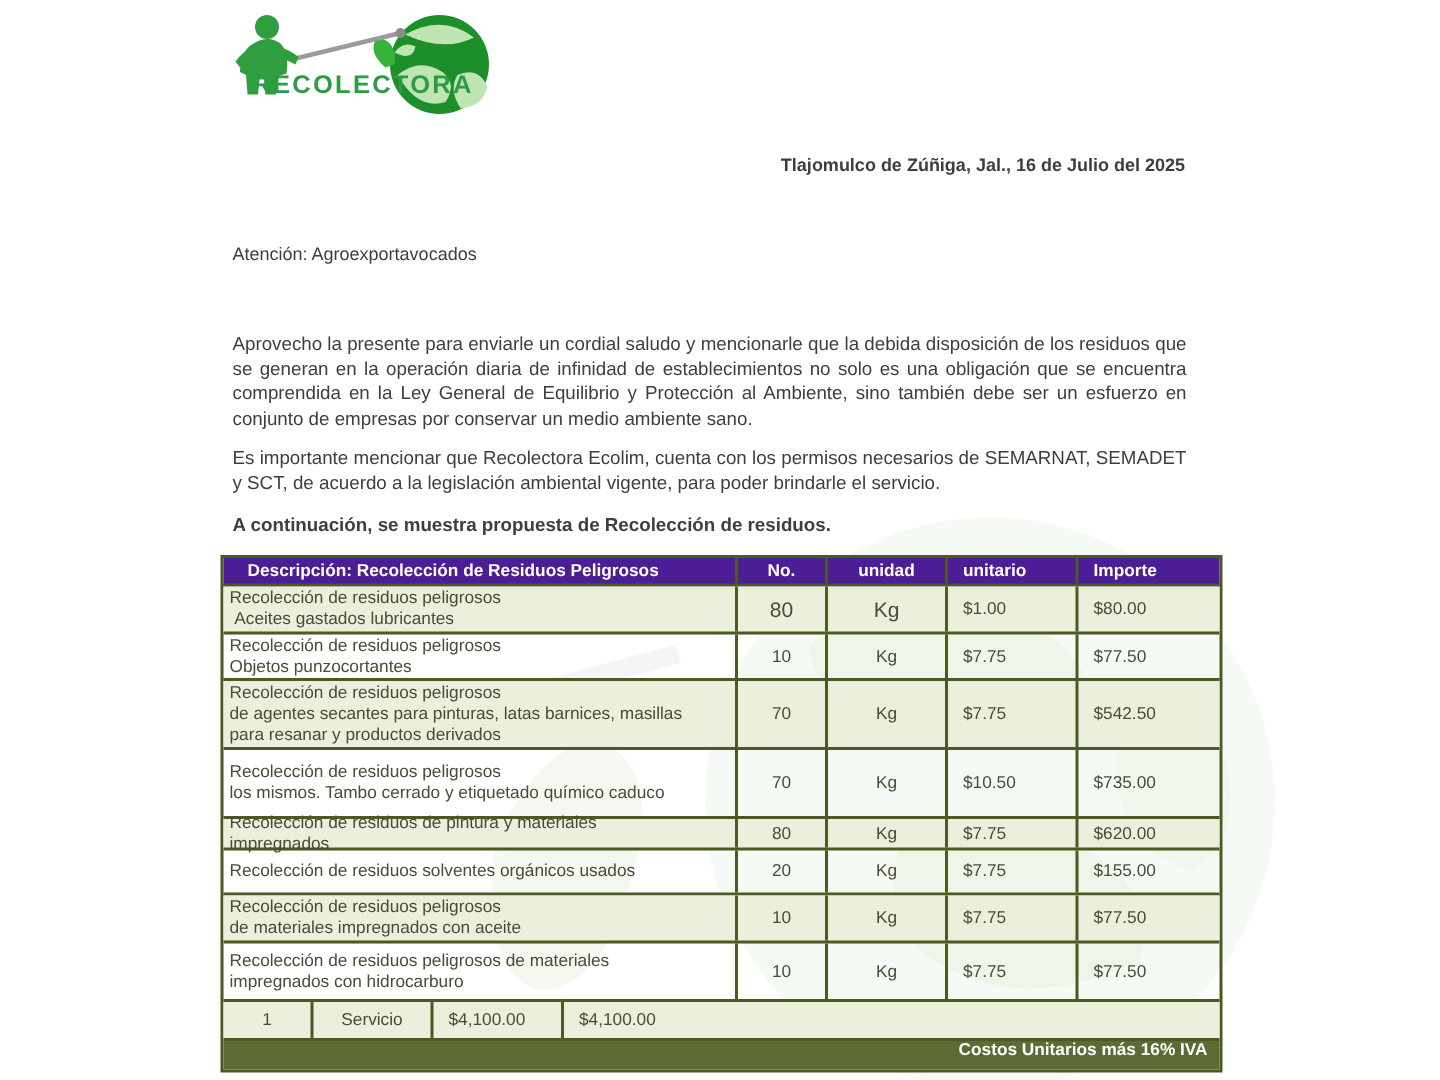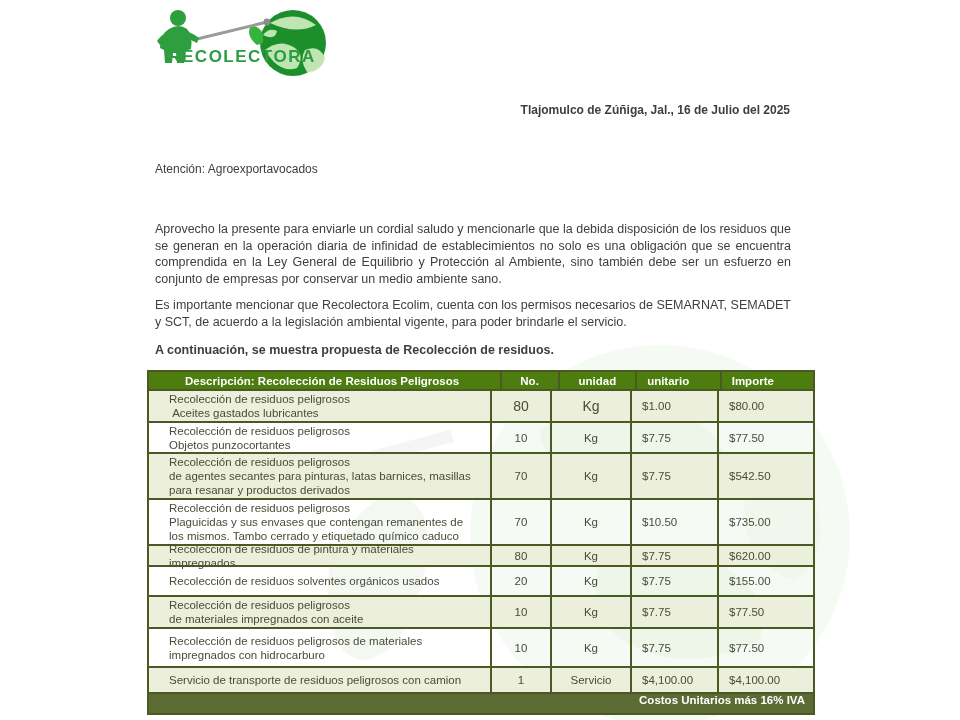--- a/index.html
+++ b/index.html
@@ -26,27 +26,27 @@
   .para{left:155px;width:636px;font-size:12.5px;line-height:16.6px;
     text-align:justify;color:#3b3e42;z-index:2;}
   .p1{top:221px;}
   .p2{top:297px;}
   .intro{top:343px;left:155px;font-size:12.5px;font-weight:bold;color:#3b3e42;z-index:2;}
 
   
   .doc-table{left:147px;top:370px;width:668px;z-index:1;
     border:2px solid #4b5a23;box-sizing:border-box;background:transparent;}
   .t-row{display:flex;box-sizing:border-box;border-bottom:2px solid #4b5a23;}
-  .t-header{height:19px;background:#4d7c0f;color:#ffffff;font-weight:bold;font-size:11.5px;padding-left:20px;}
+  .t-header{height:19px;background:#4c1d95;color:#ffffff;font-weight:bold;font-size:11.5px;}
   .t-footer{height:19px;background:#5c6b33;color:#ffffff;font-weight:bold;font-size:11.5px;
     display:flex;align-items:flex-start;justify-content:flex-end;padding-right:8px;
     box-sizing:border-box;border-bottom:none;}
   .cell{box-sizing:border-box;border-right:2px solid #4b5a23;display:flex;
     flex-direction:column;justify-content:center;font-size:11.5px;color:#484c38;}
-  .c-desc{width:343px;align-items:flex-start;padding-left:20px;line-height:14px;}
+  .c-desc{width:343px;align-items:flex-start;padding-left:4px;line-height:14px;}
   .c-no{width:60px;align-items:center;}
   .c-unidad{width:80px;align-items:center;}
   .c-unitario{width:87px;align-items:flex-start;padding-left:10px;}
   .c-importe{width:94px;align-items:flex-start;padding-left:10px;border-right:none;}
   .t-header .cell{background:transparent;color:#ffffff;justify-content:center;border-color:#4b5a23;}
   .t-header .c-desc{padding-left:16px;}
   .striped{background:#ebefdb;}
   .desc-line{white-space:pre-wrap;}
   .big-unit{font-size:14px;}
 </style>
@@ -134,21 +134,20 @@
             <div class="desc-line">para resanar y productos derivados</div>
           </div>
           <div class="cell c-no">70</div>
           <div class="cell c-unidad">Kg</div>
           <div class="cell c-unitario">$7.75</div>
           <div class="cell c-importe">$542.50</div>
         </div>
         <div class="t-row" style="height: 46px;">
           <div class="cell c-desc">
             <div class="desc-line">Recolección de residuos peligrosos</div>
-            <div class="desc-line">Plaguicidas y sus envases que contengan remanentes de</div>
             <div class="desc-line">los mismos. Tambo cerrado y etiquetado químico caduco</div>
           </div>
           <div class="cell c-no">70</div>
           <div class="cell c-unidad">Kg</div>
           <div class="cell c-unitario">$10.50</div>
           <div class="cell c-importe">$735.00</div>
         </div>
         <div class="t-row striped" style="height: 21px;">
           <div class="cell c-desc">
             <div class="desc-line">Recolección de residuos de pintura y materiales</div>
@@ -182,23 +181,20 @@
           <div class="cell c-desc">
             <div class="desc-line">Recolección de residuos peligrosos de materiales</div>
             <div class="desc-line">impregnados con hidrocarburo</div>
           </div>
           <div class="cell c-no">10</div>
           <div class="cell c-unidad">Kg</div>
           <div class="cell c-unitario">$7.75</div>
           <div class="cell c-importe">$77.50</div>
         </div>
         <div class="t-row striped" style="height: 26px;">
-          <div class="cell c-desc">
-            <div class="desc-line">Servicio de transporte de residuos peligrosos con camion</div>
-          </div>
           <div class="cell c-no">1</div>
           <div class="cell c-unidad">Servicio</div>
           <div class="cell c-unitario">$4,100.00</div>
           <div class="cell c-importe">$4,100.00</div>
         </div>
       </div>
     <div class="t-row t-footer">
       <span>Costos Unitarios más 16% IVA</span>
     </div>
   </div>

